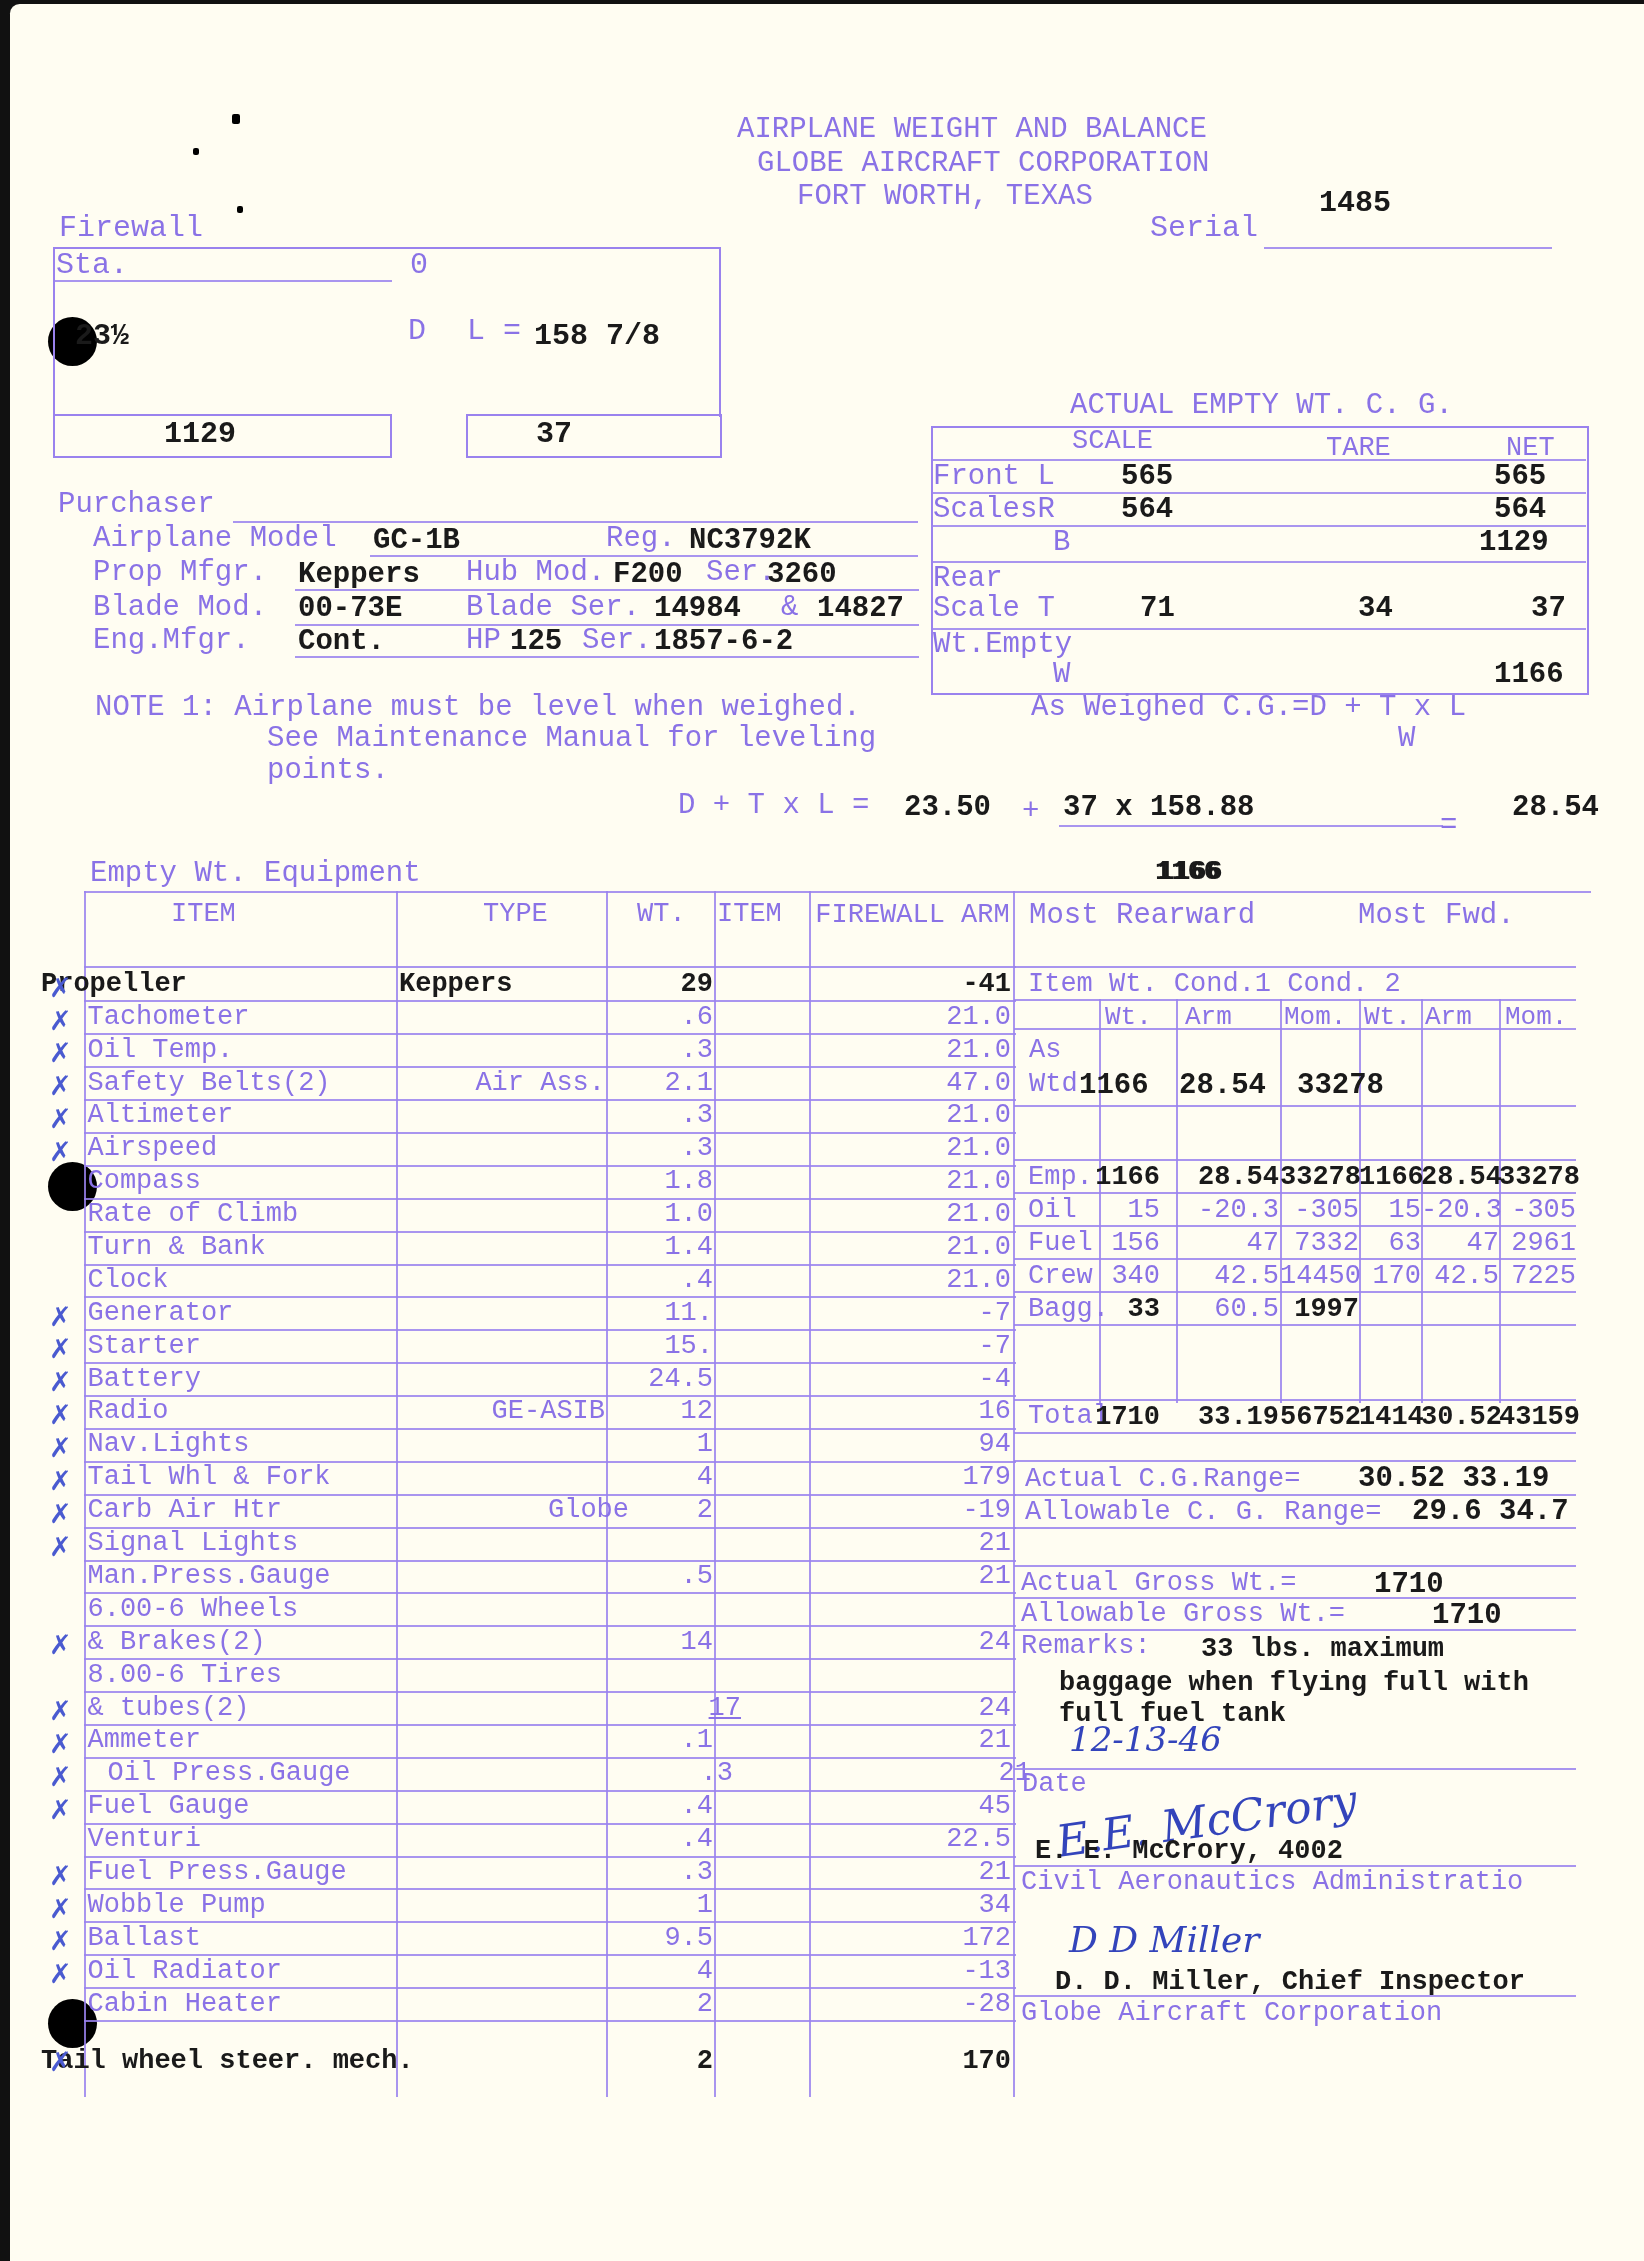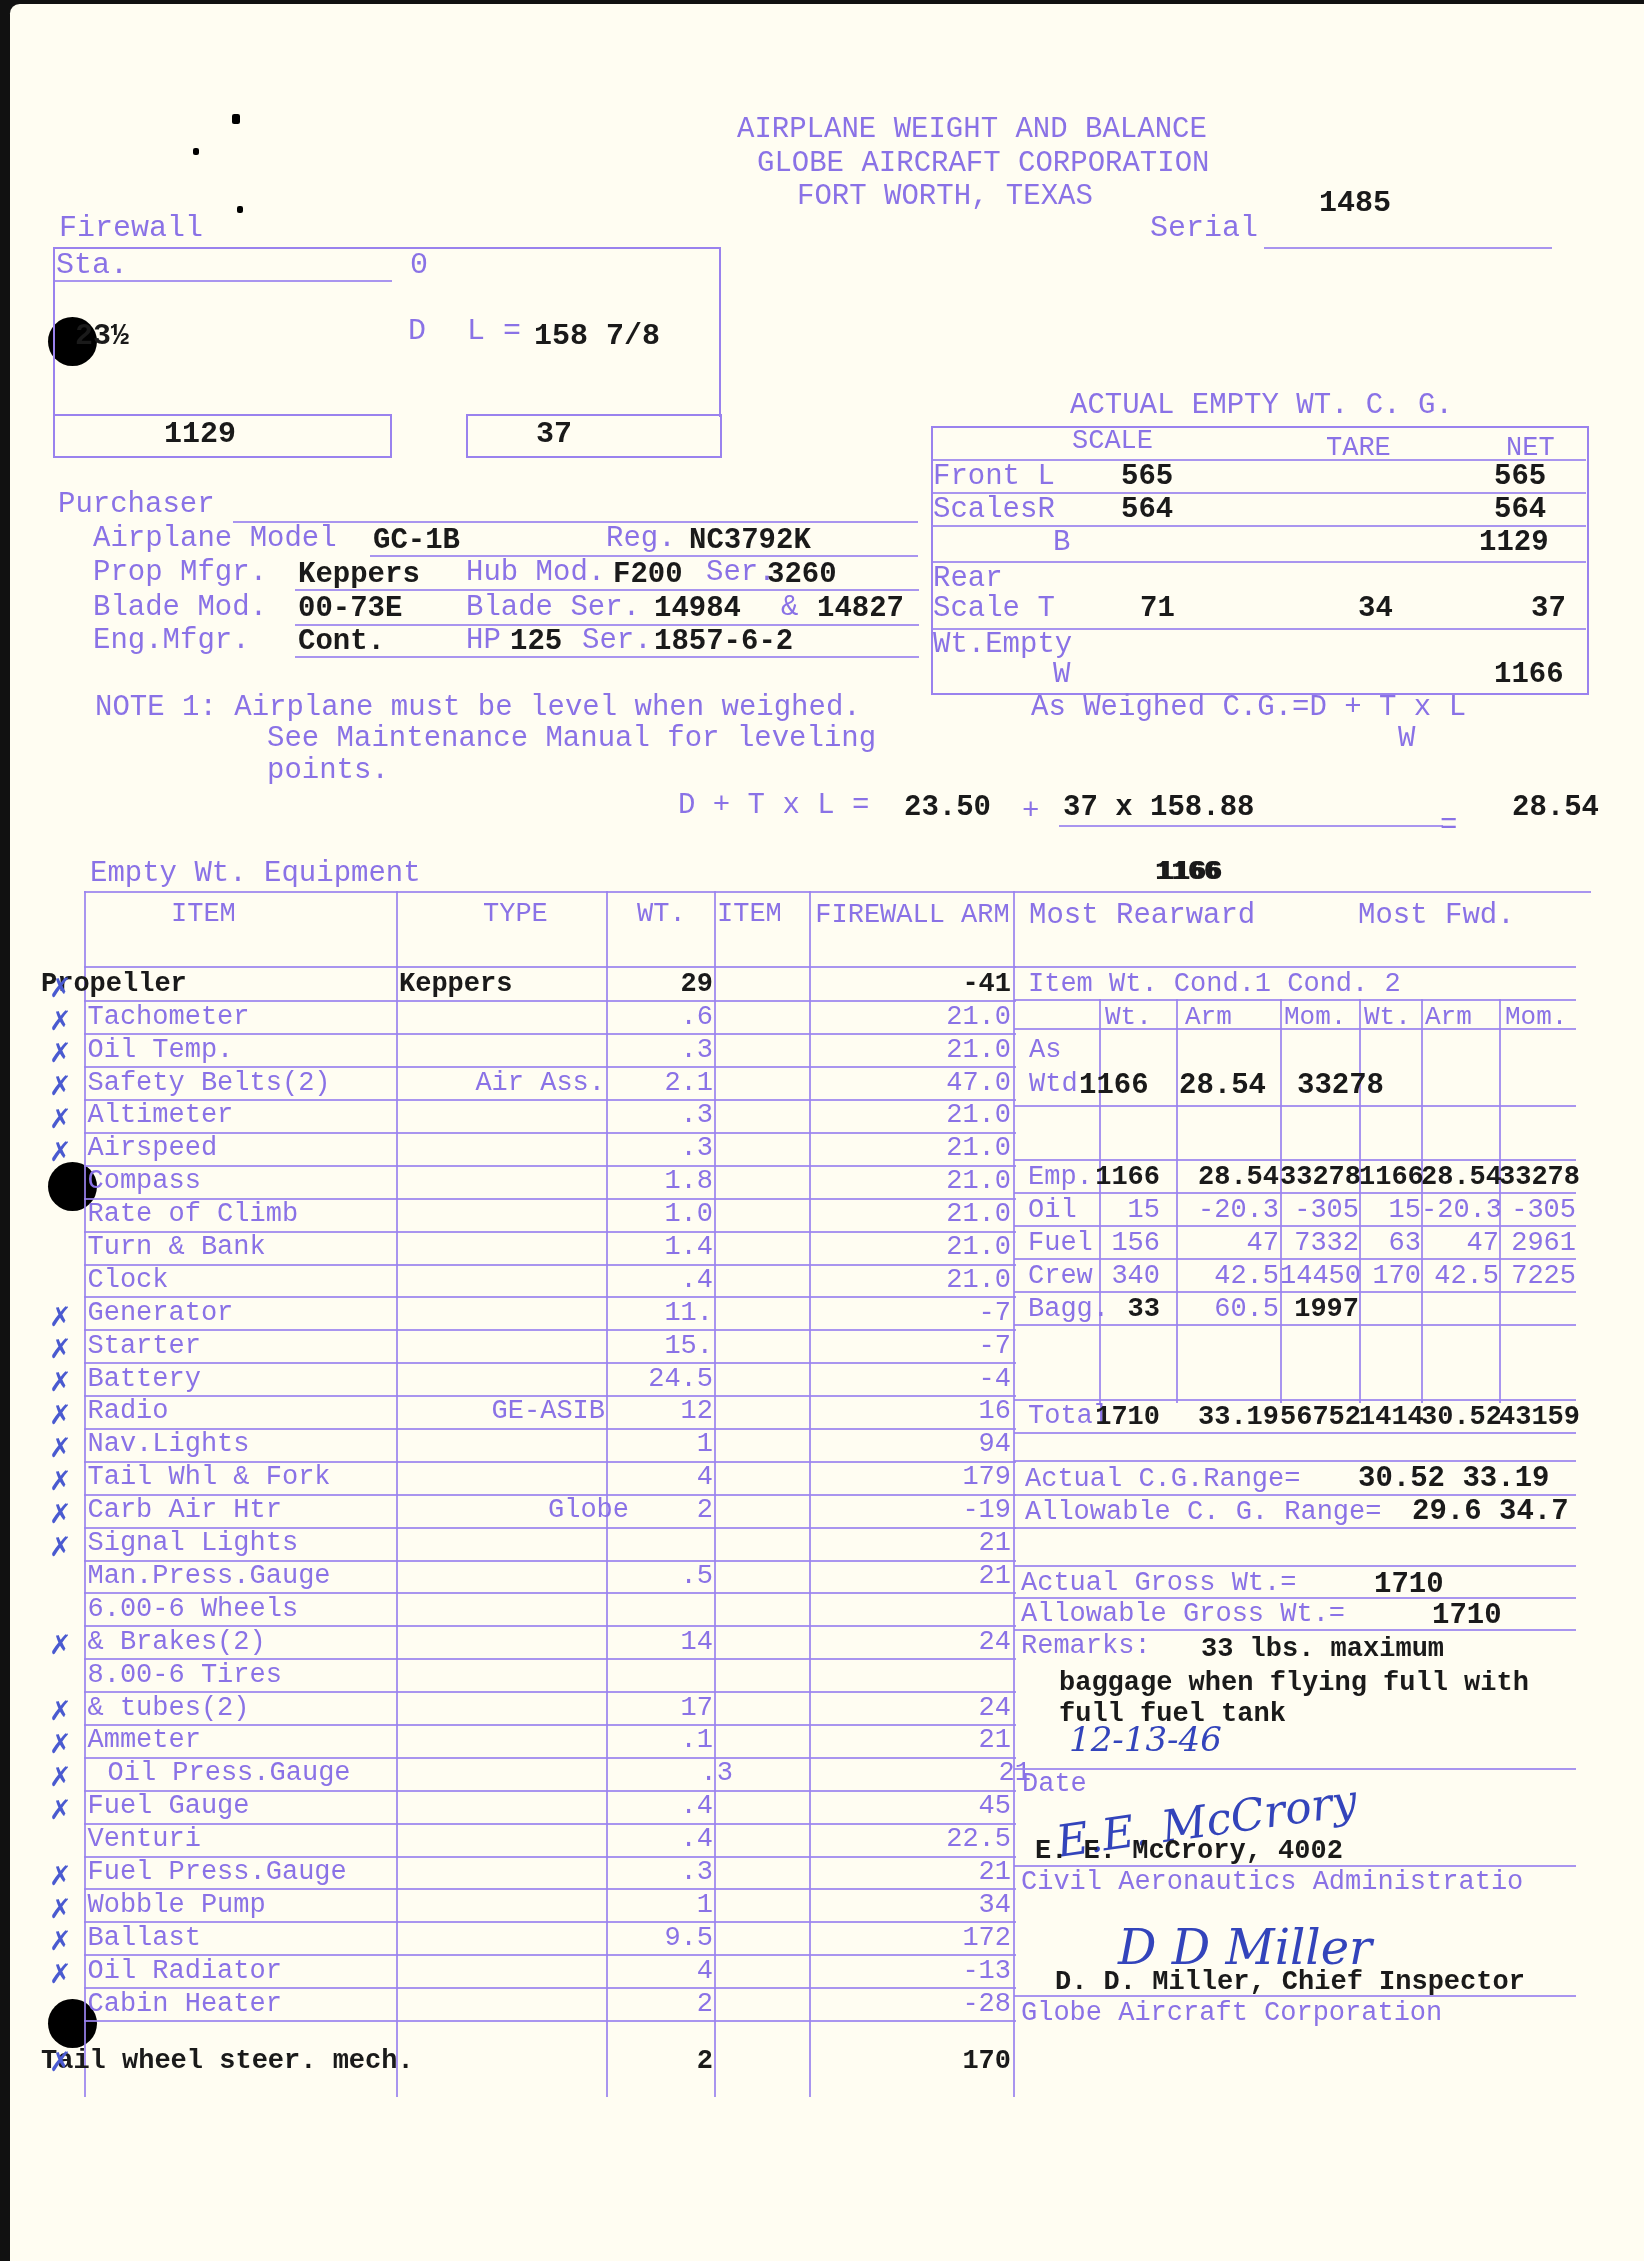--- a/index.html
+++ b/index.html
@@ -330,21 +330,21 @@
       <div class="row-cells" style="top: 1660px; height: 33px;">
         <div class="cell f40 p" style="left: 5.5px; width: 308px;">8.00-6 Tires</div>
         <div class="cell f40 p r" style="left: 317px; width: 206px;"></div>
         <div class="cell f40 p r" style="left: 528px; width: 103px;"></div>
         <div class="cell f40 p r" style="left: 730px; width: 199px;"></div>
       </div>
       <div class="hl" style="left: 84px; top: 1691px; width: 932px;"></div>
       <div class="row-cells" style="top: 1693px; height: 33px;">
         <div class="cell f40 p" style="left: 5.5px; width: 308px;">&amp; tubes(2)</div>
         <div class="cell f40 p r" style="left: 317px; width: 206px;"></div>
-        <div class="cell f40 p r" style="left: 528px; width: 103px;">17</div>
+        <div class="cell f40 p r" style="left: 556px; width: 103px; text-decoration: underline;">17</div>
         <div class="cell f40 p r" style="left: 730px; width: 199px;">24</div>
       </div>
       <div class="hl" style="left: 84px; top: 1724px; width: 932px;"></div>
       <div class="xmark" style="left: 49px; top: 1695px;">✗</div>
       <div class="row-cells" style="top: 1725px; height: 33px;">
         <div class="cell f40 p" style="left: 5.5px; width: 308px;">Ammeter</div>
         <div class="cell f40 p r" style="left: 317px; width: 206px;"></div>
         <div class="cell f40 p r" style="left: 528px; width: 103px;">.1</div>
         <div class="cell f40 p r" style="left: 730px; width: 199px;">21</div>
       </div>
@@ -532,18 +532,18 @@
   <div class="sig" style="left:1069px;top:1719px;font-size:34px;">12-13-46</div>
   <div class="hl" style="left:1014px;top:1768px;width:562px;"></div>
   <div class="abs p f40" style="left:1022px;top:1769px;">Date</div>
 </div>
 
 <div>
   <div class="sig" style="left:1055px;top:1795px;font-size:44px;transform:rotate(-8deg);">E.E. McCrory</div>
   <div class="abs t f40" style="left:1035px;top:1836px;">E. E. McCrory, 4002</div>
   <div class="hl" style="left:1014px;top:1865px;width:562px;"></div>
   <div class="abs p f40" style="left:1021px;top:1867px;">Civil Aeronautics Administratio</div>
-  <div class="sig" style="left:1118px;top:1919px;font-size:48px;">D D Miller</div>
+  <div class="sig" style="left:1069px;top:1919px;font-size:36px;">D D Miller</div>
   <div class="abs t f40" style="left:1055px;top:1967px;">D. D. Miller, Chief Inspector</div>
   <div class="hl" style="left:1014px;top:1995px;width:562px;"></div>
   <div class="abs p f40" style="left:1021px;top:1998px;">Globe Aircraft Corporation</div>
 </div>
 
 
 </body></html>

